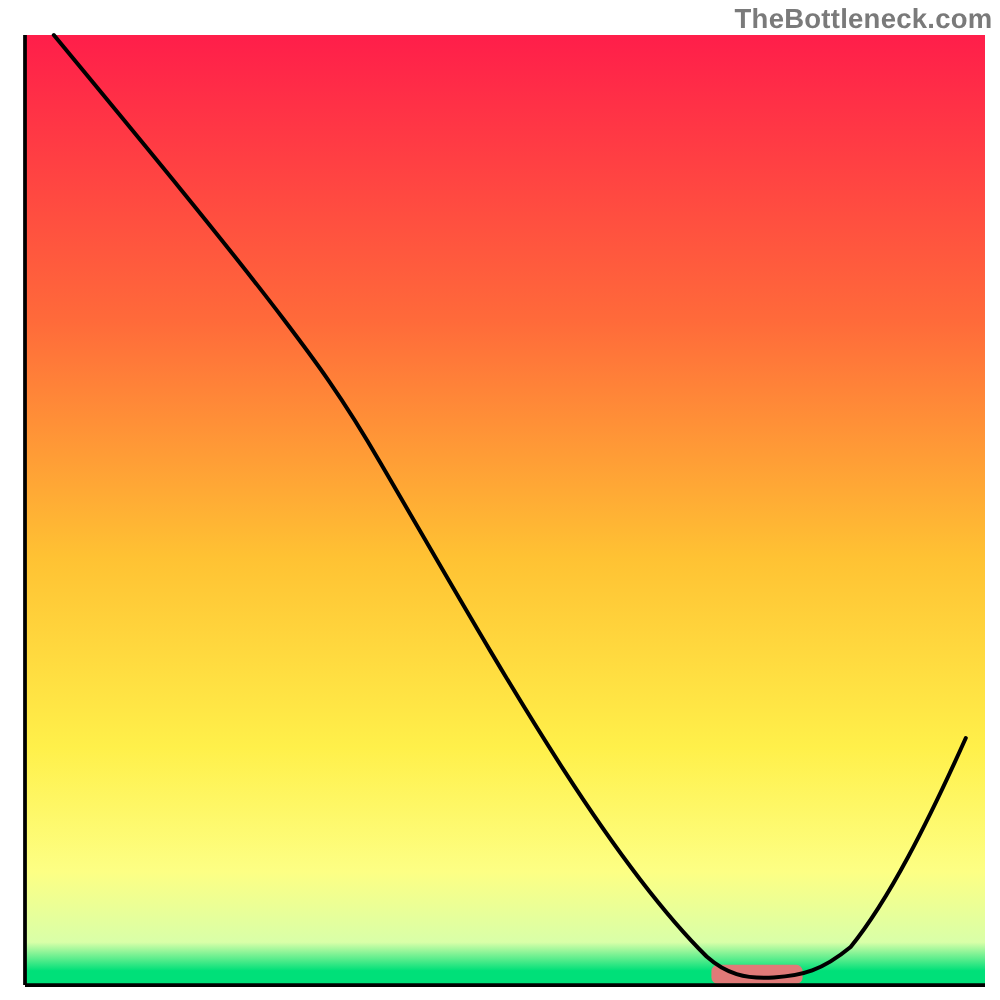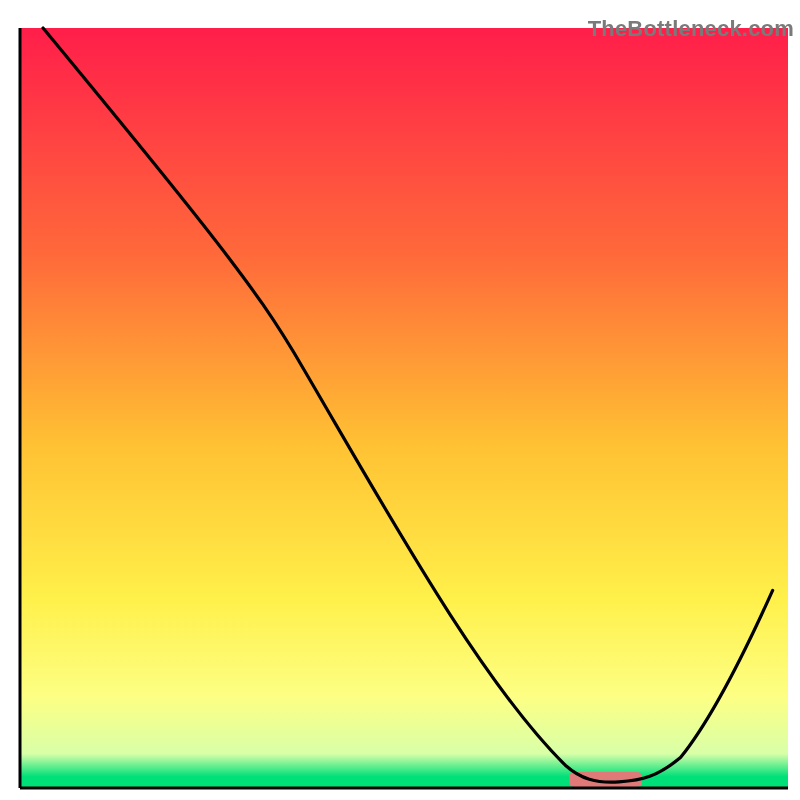--- a/index.html
+++ b/index.html
@@ -6,21 +6,21 @@
     margin: 0;
     padding: 0;
     width: 800px;
     height: 800px;
     background: #ffffff;
     font-family: Arial, Helvetica, sans-serif;
     overflow: hidden;
   }
   .watermark {
     position: absolute;
-    top: 16px;
+    top: 2px;
     right: 6px;
     color: #7a7a7a;
     font-size: 22px;
     font-weight: 600;
     letter-spacing: 0.2px;
     z-index: 3;
   }
   .chart-wrapper {
     position: absolute;
     left: 0;

